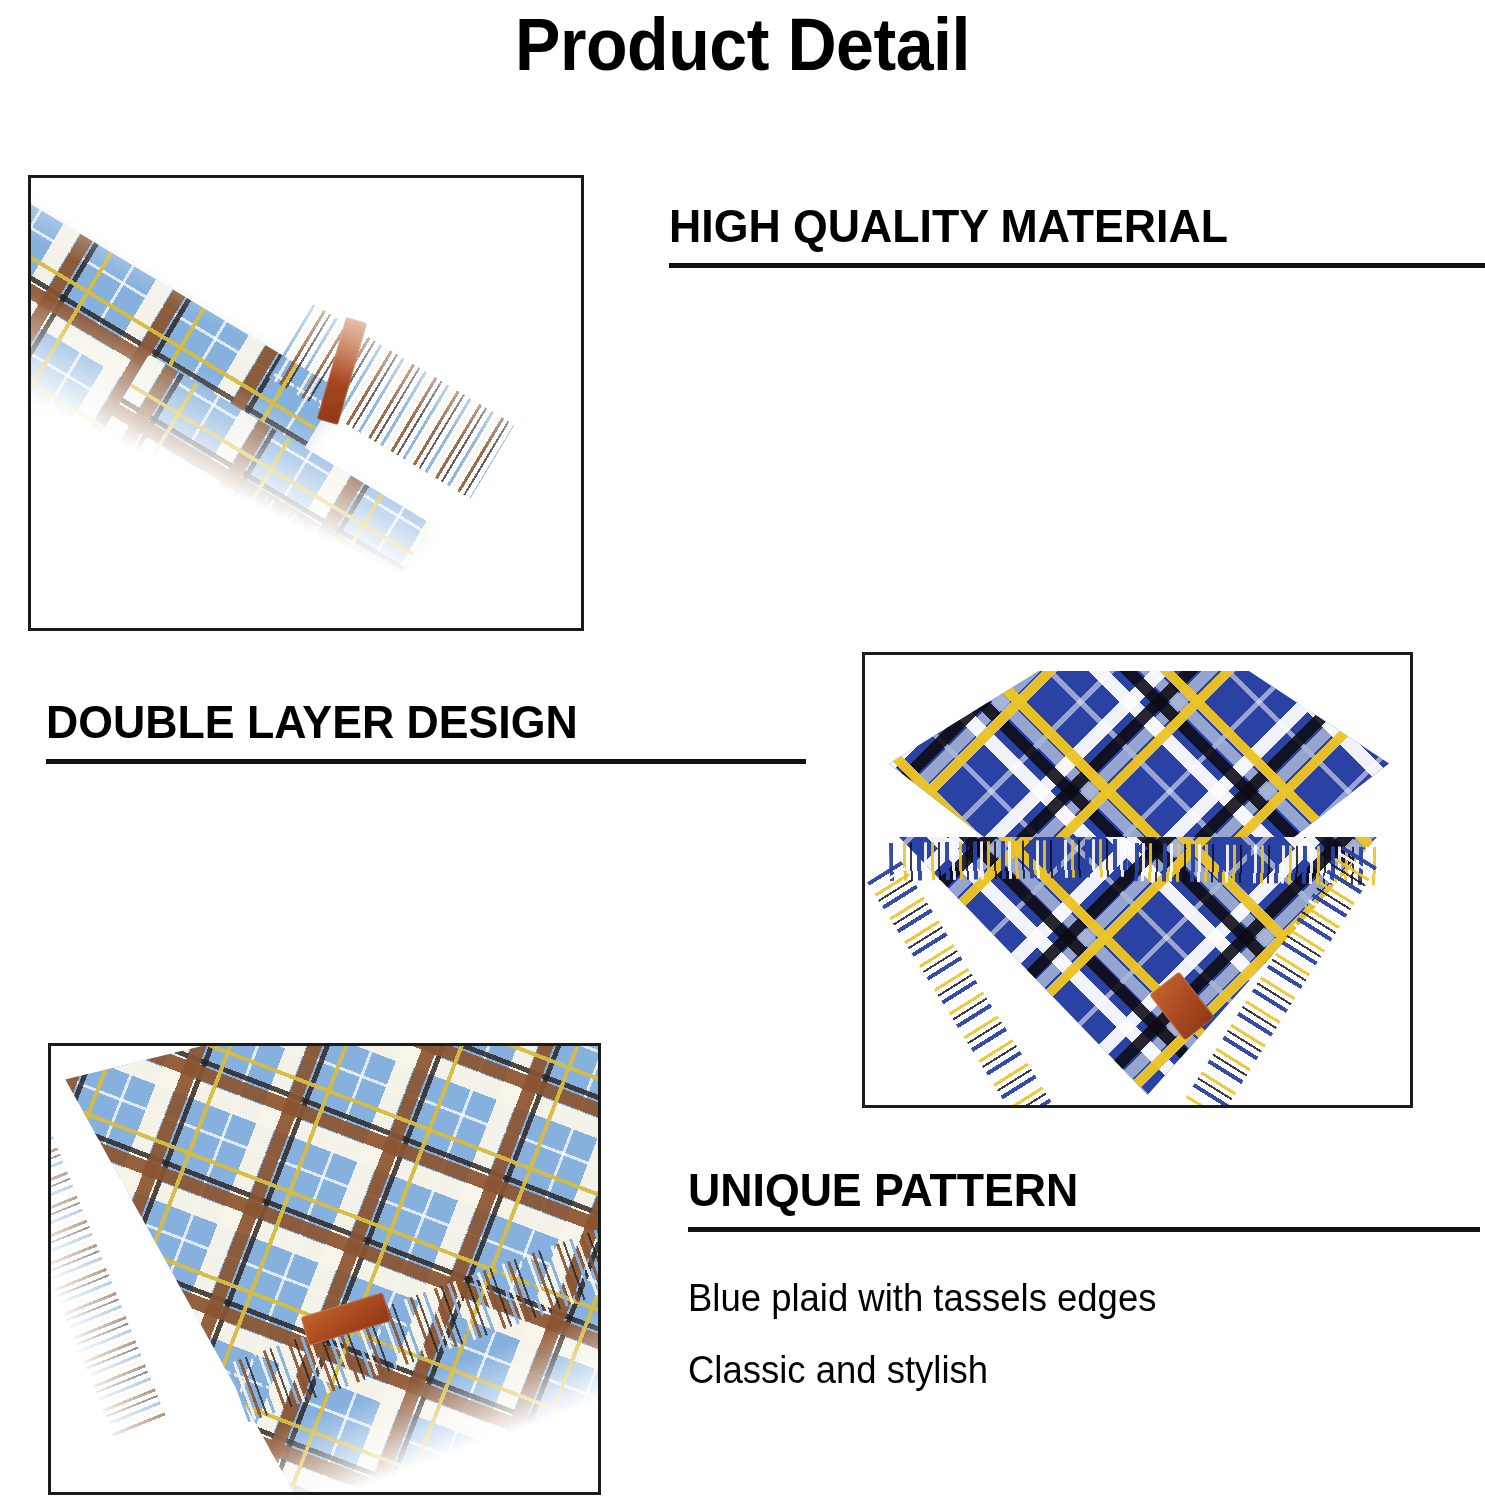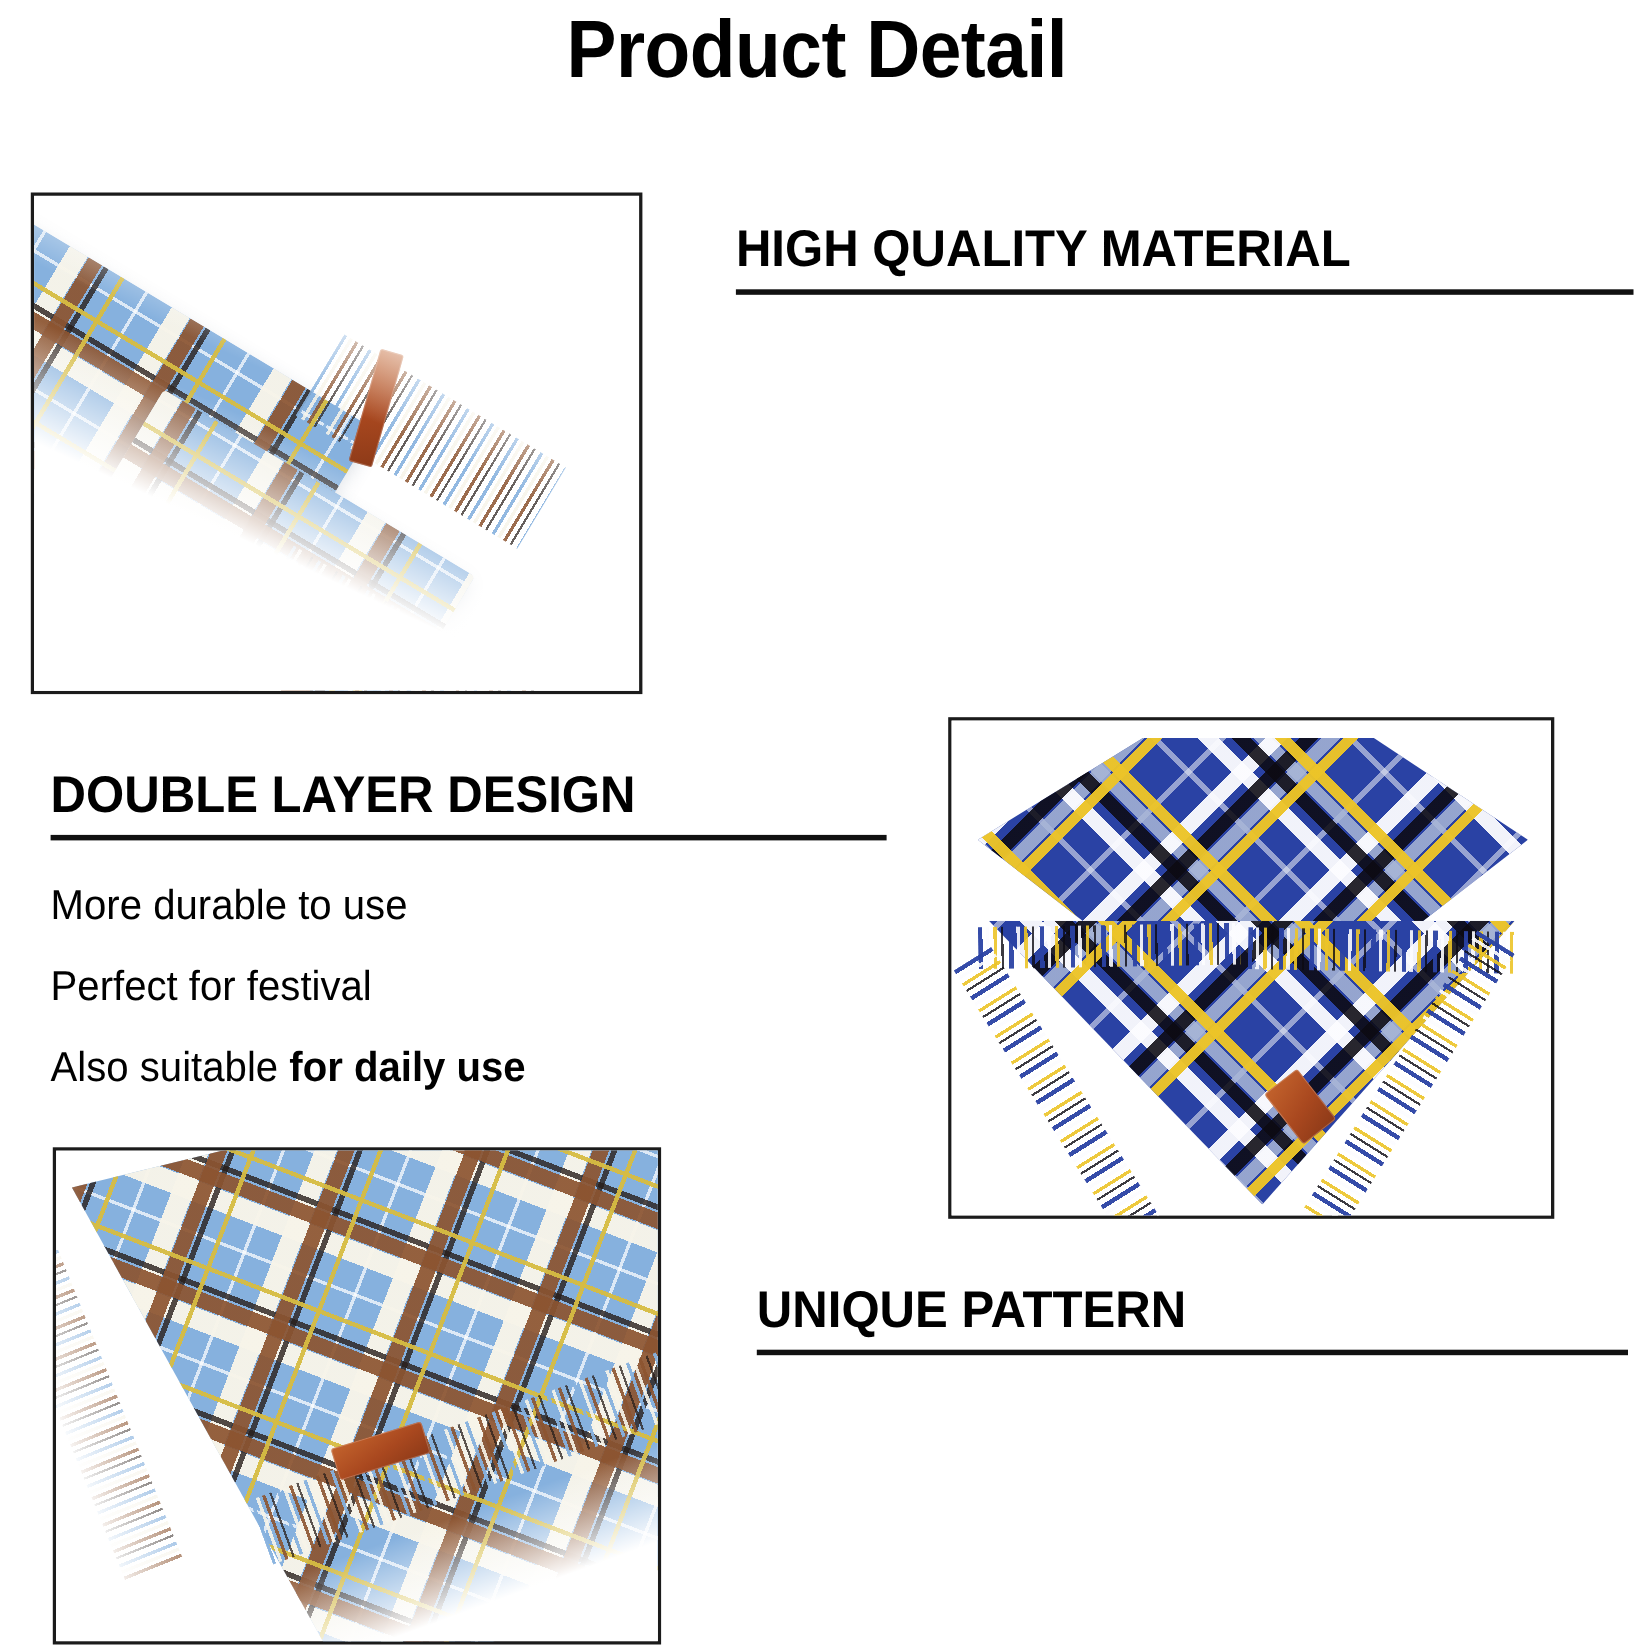--- a/index.html
+++ b/index.html
@@ -256,25 +256,20 @@
 </div>
 
 <div class="section" id="section-high-quality">
   <div class="section-heading">HIGH QUALITY MATERIAL</div>
   <div class="rule"></div>
 </div>
 
 <div class="section" id="section-double-layer">
   <div class="section-heading">DOUBLE LAYER DESIGN</div>
   <div class="rule"></div>
-  <div class="section-body">
-    <div class="body-line">More durable to use</div>
-    <div class="body-line">Perfect for festival</div>
-    <div class="body-line"><span>Also suitable </span><span class="emphasis">for daily use</span></div>
-  </div>
 </div>
 
 <div class="photo-frame" id="photo-right">
   <div class="photo-stage">
 
     <div style="position:absolute; left:24px; top:16px; width:500px; height:210px;
                 clip-path: polygon(30% 0%, 72% 0%, 100% 44%, 74% 92%, 26% 92%, 0% 44%);
                 overflow:hidden;">
       <div class="plaid plaid-blue" style="left:-80px; top:-80px; width:700px; height:420px;
                   transform: rotate(45deg); transform-origin: center center;"></div>
@@ -327,13 +322,17 @@
                 background:
                   linear-gradient(160deg, rgba(255,255,255,0) 72%, #ffffff 86%),
                   linear-gradient(250deg, rgba(255,255,255,0) 76%, #ffffff 90%);
                 pointer-events:none;"></div>
   </div>
 </div>
 
 <div class="section" id="section-unique-pattern">
   <div class="section-heading">UNIQUE PATTERN</div>
   <div class="rule"></div>
+  <div class="section-body">
+    <div class="body-line">Blue plaid with tassels edges</div>
+    <div class="body-line">Classic and stylish</div>
+  </div>
 </div>
 
 </body></html>

